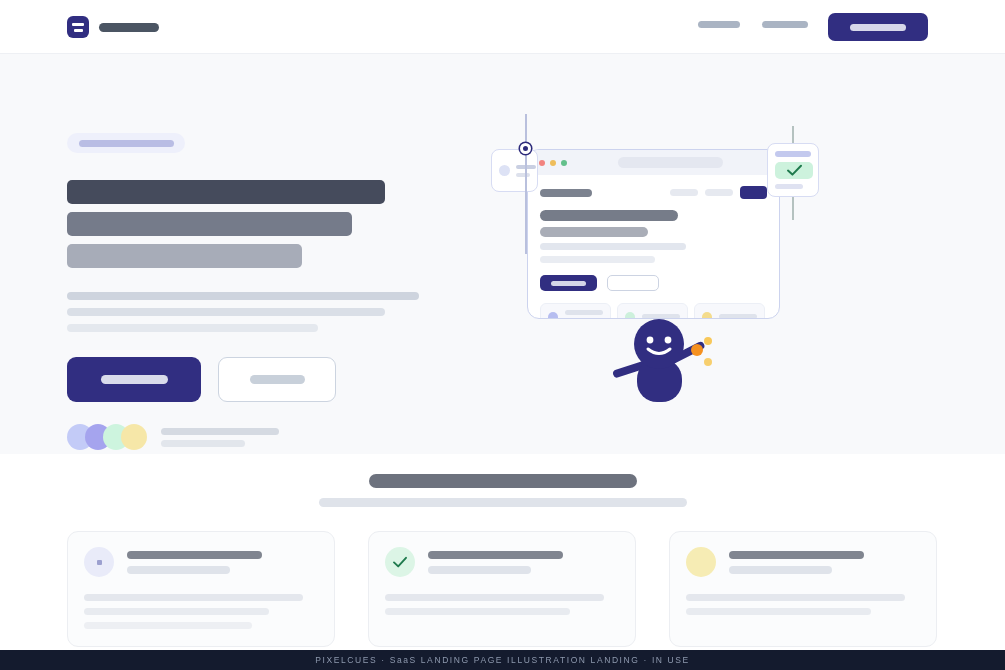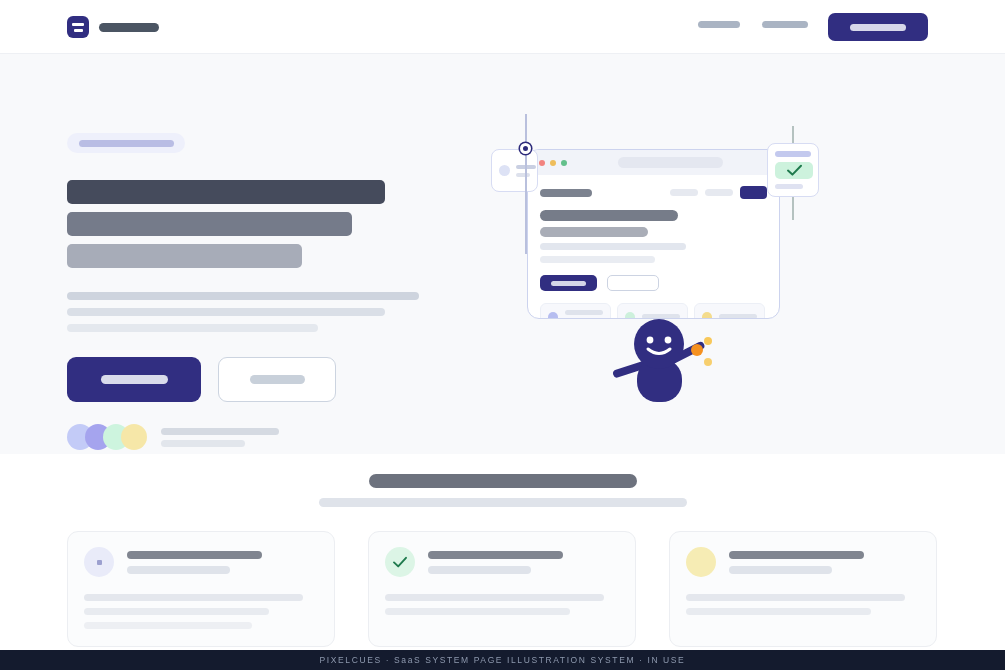--- a/index.html
+++ b/index.html
@@ -567,16 +567,16 @@
         <div class="fcard-body">
           <span class="bar b0"></span>
           <span class="bar b1"></span>
         </div>
       </div>
 
     </div>
   </div>
 
   <div class="footer">
-    <span class="footer-text">PIXELCUES · SaaS SYSTEM PAGE ILLUSTRATION SYSTEM · IN USE</span>
+    <span class="footer-text">PIXELCUES · SaaS LANDING PAGE ILLUSTRATION LANDING · IN USE</span>
   </div>
 
 </div>
 
 </body></html>

